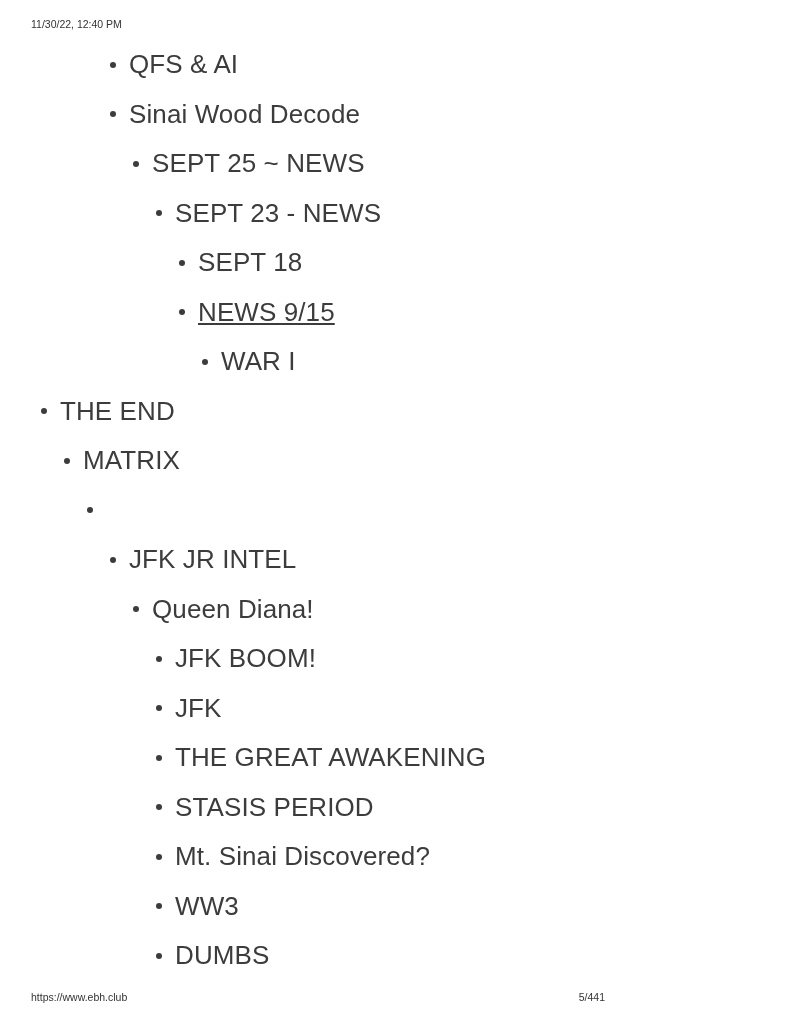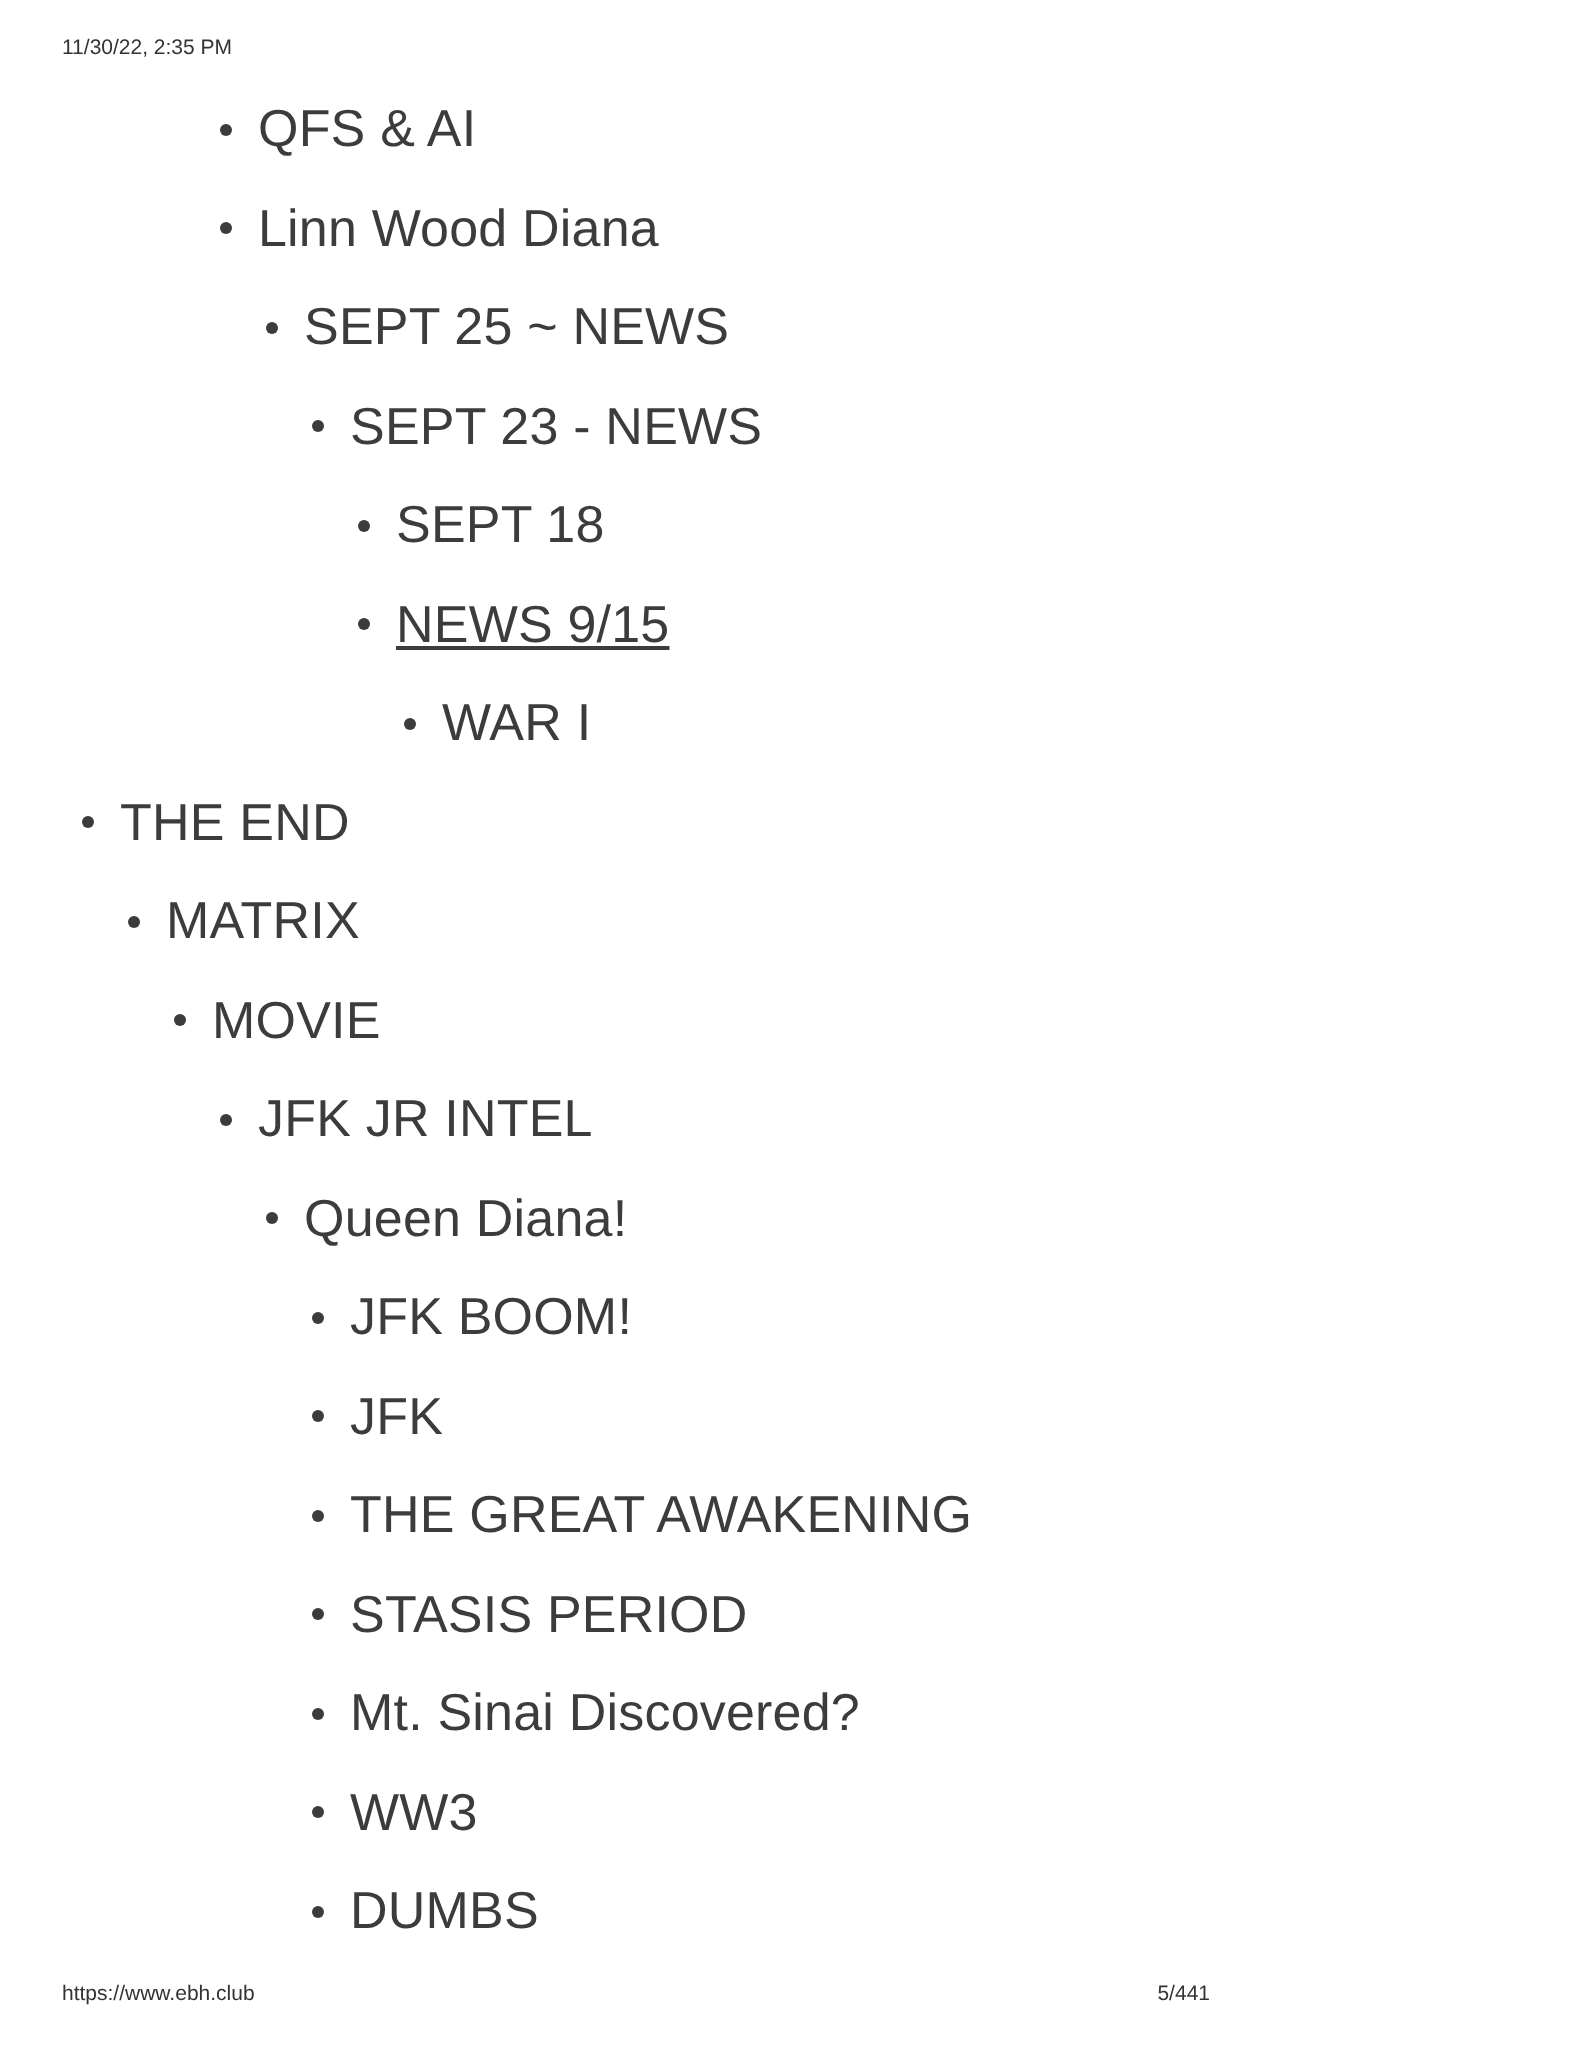--- a/index.html
+++ b/index.html
@@ -96,31 +96,31 @@
     color: #3c3c3c;
     letter-spacing: 0.1px;
   }
 </style>
 </head>
 <body>
 
 <div class="page">
 
   <div class="page-header">
-    <span class="hdr-left">11/30/22, 2:35 PM</span>
+    <span class="hdr-left">11/30/22, 12:40 PM</span>
   </div>
 
   <div class="outline">
       <div class="olitem">
         <span class="bullet" style="left: 110px;"></span>
         <span class="txt" style="left: 129px;">QFS &amp; AI</span>
       </div>
       <div class="olitem">
         <span class="bullet" style="left: 110px;"></span>
-        <span class="txt" style="left: 129px;">Linn Wood Diana</span>
+        <span class="txt" style="left: 129px;">Sinai Wood Decode</span>
       </div>
       <div class="olitem">
         <span class="bullet" style="left: 133px;"></span>
         <span class="txt" style="left: 152px;">SEPT 25 ~ NEWS</span>
       </div>
       <div class="olitem">
         <span class="bullet" style="left: 156px;"></span>
         <span class="txt" style="left: 175px;">SEPT 23 - NEWS</span>
       </div>
       <div class="olitem">
@@ -138,21 +138,20 @@
       <div class="olitem">
         <span class="bullet" style="left: 41px;"></span>
         <span class="txt" style="left: 60px;">THE END</span>
       </div>
       <div class="olitem">
         <span class="bullet" style="left: 64px;"></span>
         <span class="txt" style="left: 83px;">MATRIX</span>
       </div>
       <div class="olitem">
         <span class="bullet" style="left: 87px;"></span>
-        <span class="txt" style="left: 106px;">MOVIE</span>
       </div>
       <div class="olitem">
         <span class="bullet" style="left: 110px;"></span>
         <span class="txt" style="left: 129px;">JFK JR INTEL</span>
       </div>
       <div class="olitem">
         <span class="bullet" style="left: 133px;"></span>
         <span class="txt" style="left: 152px;">Queen Diana!</span>
       </div>
       <div class="olitem">

